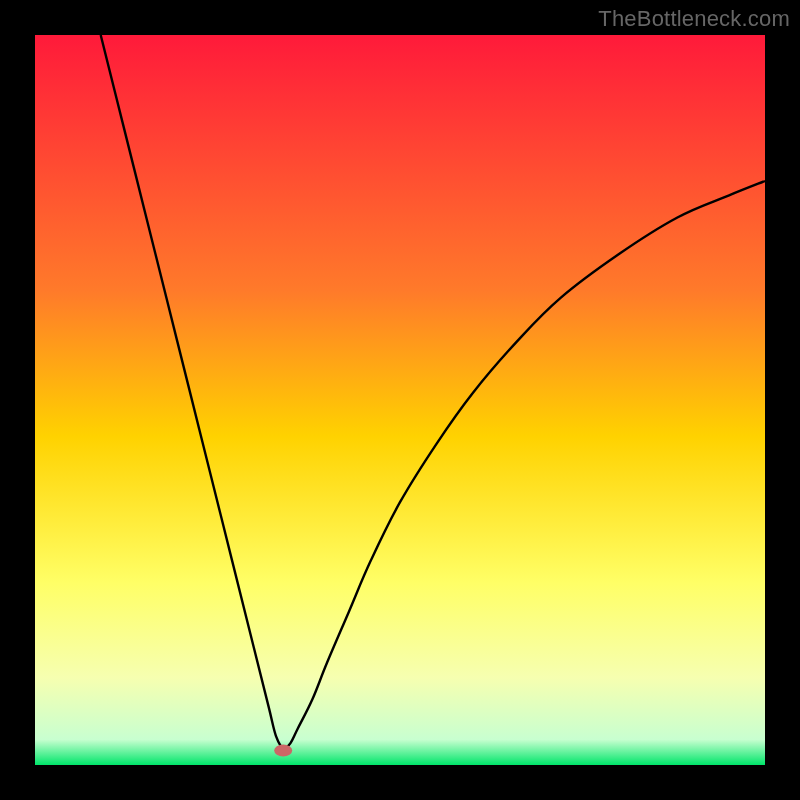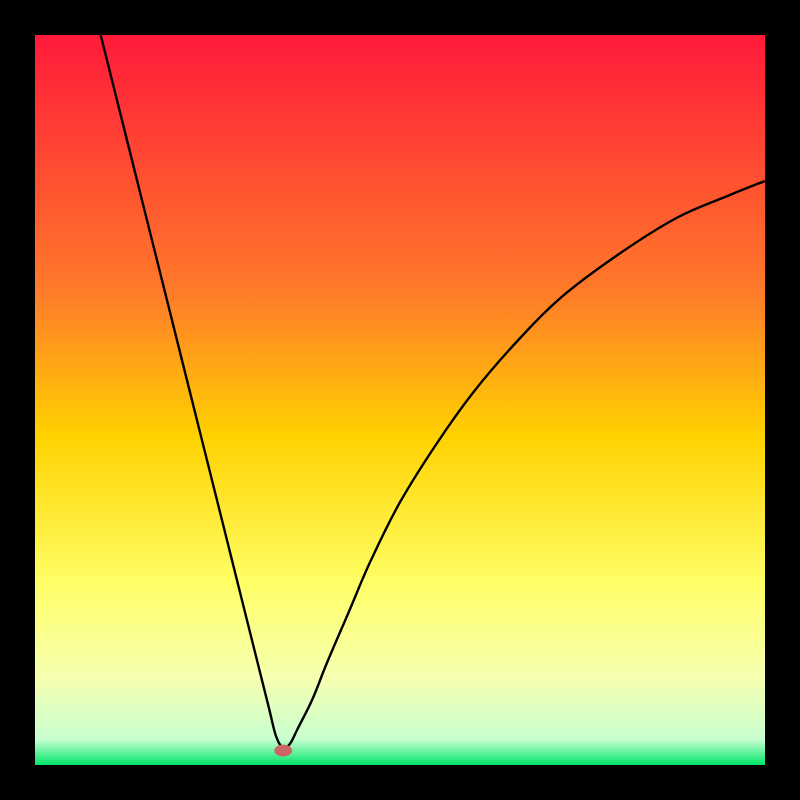--- a/index.html
+++ b/index.html
@@ -38,20 +38,21 @@
   }
   svg {
     display: block;
   }
 </style>
 </head>
 <body>
 
 <div class="frame">
 
+  <div class="watermark">TheBottleneck.com</div>
 
   <div class="plot">
     <svg id="chart-svg" width="730" height="730" viewBox="0 0 730 730">
       <defs>
         <linearGradient id="bg-grad" x1="0" y1="0" x2="0" y2="1">
             <stop offset="0.00%" stop-color="#ff1a3a"></stop>
             <stop offset="35.00%" stop-color="#ff7a2a"></stop>
             <stop offset="55.00%" stop-color="#ffd200"></stop>
             <stop offset="75.00%" stop-color="#ffff66"></stop>
             <stop offset="88.00%" stop-color="#f6ffb0"></stop>

